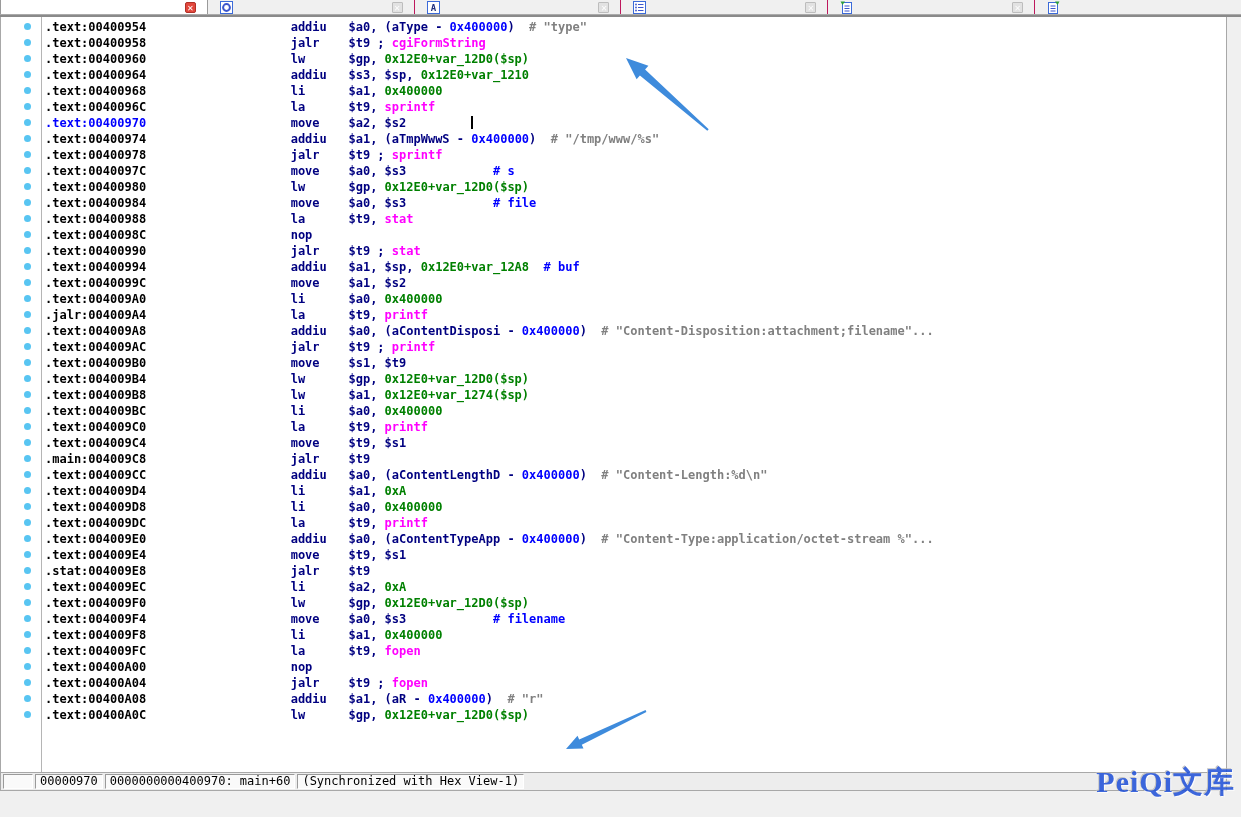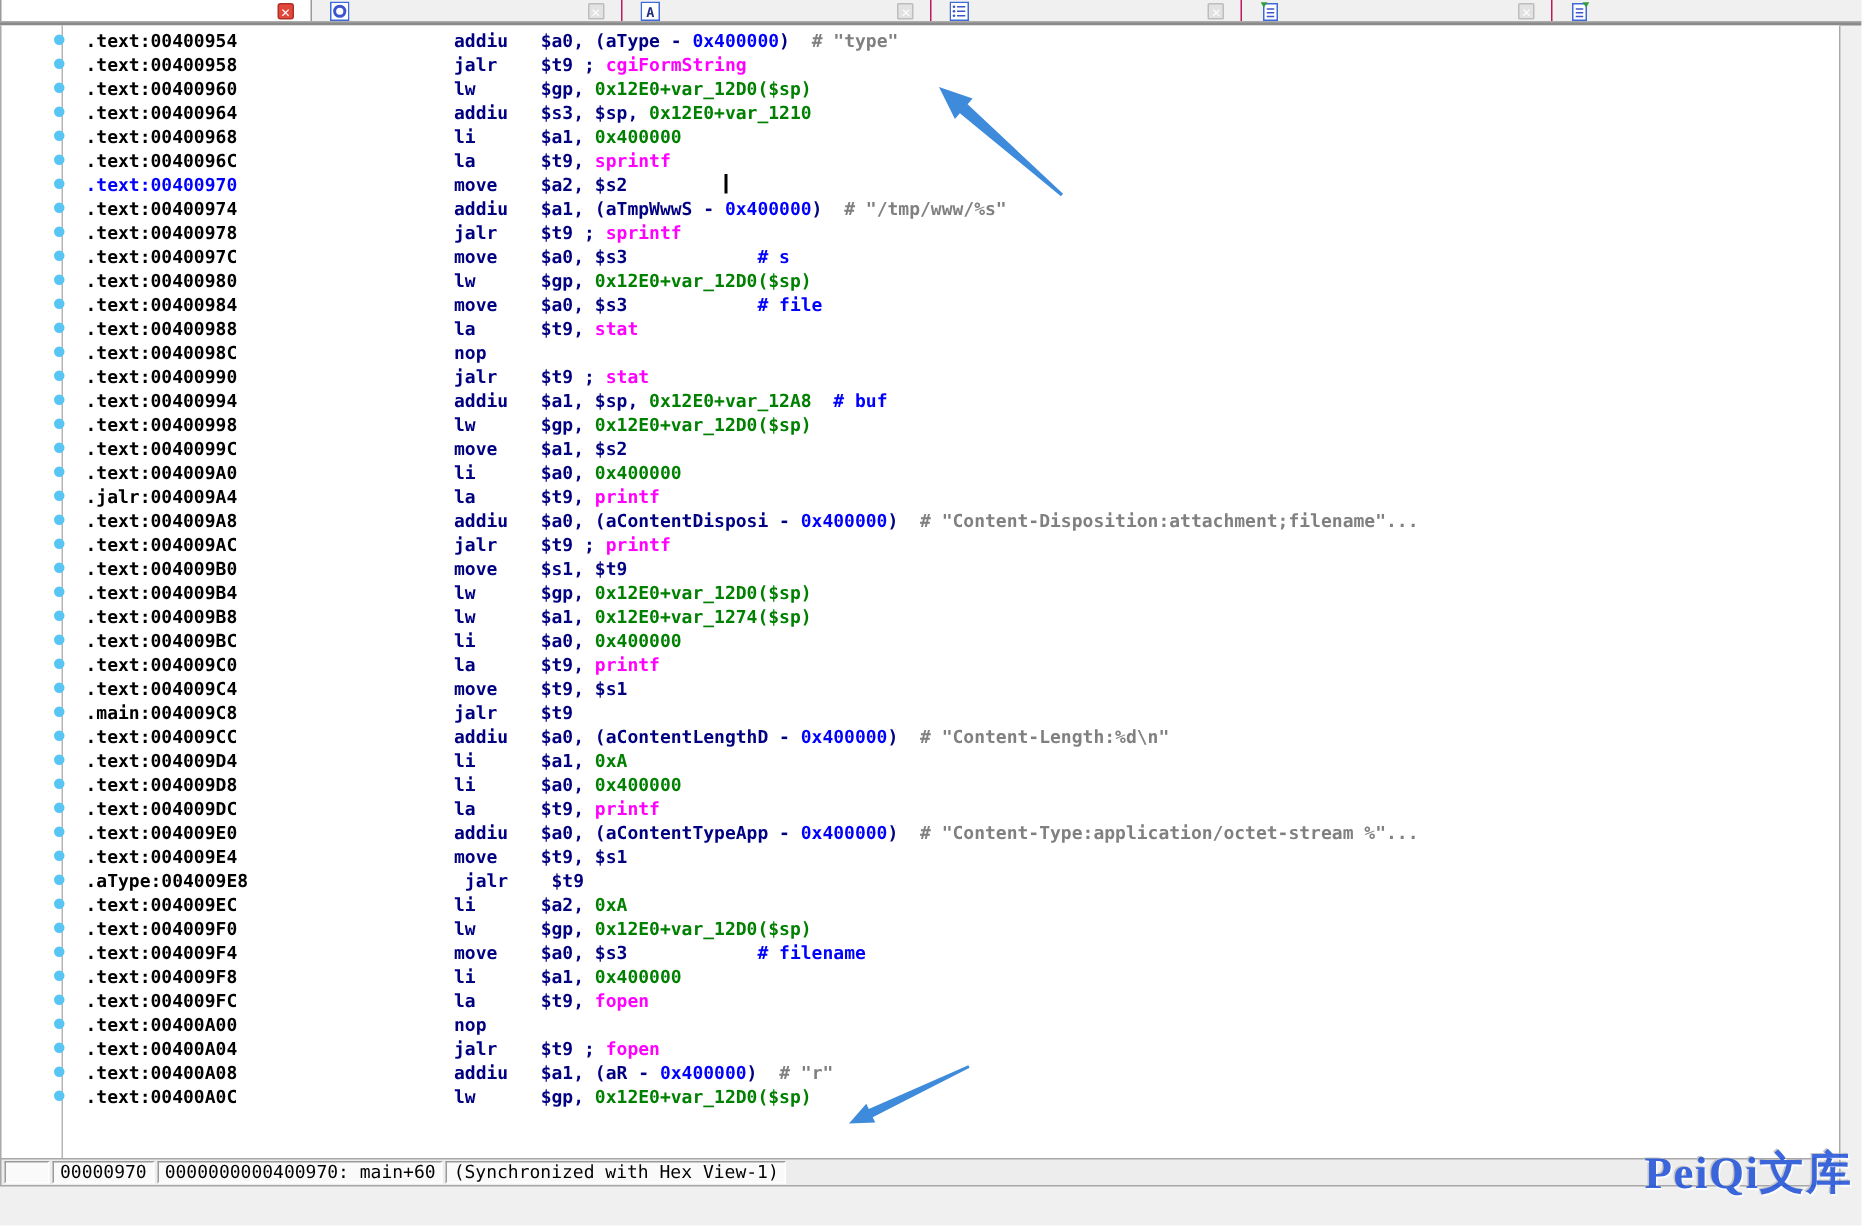--- a/index.html
+++ b/index.html
@@ -38,21 +38,21 @@
     font-family:"DejaVu Sans",sans-serif;
   }
   .close-red{background:var(--close-red);color:#fff;border-radius:2px;border:1px solid #b03028;}
   .close-gray{background:#e2e2e2;color:#fdfdfd;border:1px solid #bdbdbd;border-radius:1px;}
   
   .pane{
     position:absolute;top:17px;left:0;width:1227px;height:764px;
     background:#ffffff;border:1px solid #a8a8a8;border-top:none;box-sizing:border-box;
   }
   .gutter-line{position:absolute;top:0;left:40px;width:1px;height:100%;background:#b5b5b5;}
-  .listing{position:absolute;top:2px;left:12px;right:0;}
+  .listing{position:absolute;top:2px;left:0;right:0;}
   .row{position:relative;height:16px;white-space:pre;}
   .code{
     position:absolute;left:44px;top:0;
     font:bold 12px/16px "DejaVu Sans Mono","Liberation Mono",monospace;
     white-space:pre;
   }
   .dot{
     position:absolute;left:23px;top:4px;width:7px;height:7px;border-radius:50%;
     background:var(--nav-dot);
   }
@@ -180,40 +180,39 @@
       <div class="row cur"><span class="dot"></span><span class="code"><span class="addr">.text:00400970</span>                    <span class="c-m">move    </span><span class="c-m">$a2, $s2</span><span class="c-sp">         </span><span class="caret"></span></span></div>
       <div class="row"><span class="dot"></span><span class="code"><span class="addr">.text:00400974</span>                    <span class="c-m">addiu   </span><span class="c-m">$a1, (aTmpWwwS - </span><span class="c-b">0x400000</span><span class="c-m">)</span><span class="c-g">  # "/tmp/www/%s"</span></span></div>
       <div class="row"><span class="dot"></span><span class="code"><span class="addr">.text:00400978</span>                    <span class="c-m">jalr    </span><span class="c-m">$t9 ; </span><span class="c-f">sprintf</span></span></div>
       <div class="row"><span class="dot"></span><span class="code"><span class="addr">.text:0040097C</span>                    <span class="c-m">move    </span><span class="c-m">$a0, $s3</span><span class="c-sp">            </span><span class="c-b"># s</span></span></div>
       <div class="row"><span class="dot"></span><span class="code"><span class="addr">.text:00400980</span>                    <span class="c-m">lw      </span><span class="c-m">$gp, </span><span class="c-n">0x12E0+var_12D0($sp)</span></span></div>
       <div class="row"><span class="dot"></span><span class="code"><span class="addr">.text:00400984</span>                    <span class="c-m">move    </span><span class="c-m">$a0, $s3</span><span class="c-sp">            </span><span class="c-b"># file</span></span></div>
       <div class="row"><span class="dot"></span><span class="code"><span class="addr">.text:00400988</span>                    <span class="c-m">la      </span><span class="c-m">$t9, </span><span class="c-f">stat</span></span></div>
       <div class="row"><span class="dot"></span><span class="code"><span class="addr">.text:0040098C</span>                    <span class="c-m">nop     </span></span></div>
       <div class="row"><span class="dot"></span><span class="code"><span class="addr">.text:00400990</span>                    <span class="c-m">jalr    </span><span class="c-m">$t9 ; </span><span class="c-f">stat</span></span></div>
       <div class="row"><span class="dot"></span><span class="code"><span class="addr">.text:00400994</span>                    <span class="c-m">addiu   </span><span class="c-m">$a1, $sp, </span><span class="c-n">0x12E0+var_12A8</span><span class="c-b">  # buf</span></span></div>
-      <div class="row"><span class="dot"></span><span class="code"><span class="addr">.text:00400998</span>                    <span class="c-m">lw      </span><span class="c-m">$gp, </span><span class="c-n">0x12E0+var_12D0($sp)</span></span></div>
       <div class="row"><span class="dot"></span><span class="code"><span class="addr">.text:0040099C</span>                    <span class="c-m">move    </span><span class="c-m">$a1, $s2</span></span></div>
       <div class="row"><span class="dot"></span><span class="code"><span class="addr">.text:004009A0</span>                    <span class="c-m">li      </span><span class="c-m">$a0, </span><span class="c-n">0x400000</span></span></div>
       <div class="row"><span class="dot"></span><span class="code"><span class="addr">.jalr:004009A4</span>                    <span class="c-m">la      </span><span class="c-m">$t9, </span><span class="c-f">printf</span></span></div>
       <div class="row"><span class="dot"></span><span class="code"><span class="addr">.text:004009A8</span>                    <span class="c-m">addiu   </span><span class="c-m">$a0, (aContentDisposi - </span><span class="c-b">0x400000</span><span class="c-m">)</span><span class="c-g">  # "Content-Disposition:attachment;filename"...</span></span></div>
       <div class="row"><span class="dot"></span><span class="code"><span class="addr">.text:004009AC</span>                    <span class="c-m">jalr    </span><span class="c-m">$t9 ; </span><span class="c-f">printf</span></span></div>
       <div class="row"><span class="dot"></span><span class="code"><span class="addr">.text:004009B0</span>                    <span class="c-m">move    </span><span class="c-m">$s1, $t9</span></span></div>
       <div class="row"><span class="dot"></span><span class="code"><span class="addr">.text:004009B4</span>                    <span class="c-m">lw      </span><span class="c-m">$gp, </span><span class="c-n">0x12E0+var_12D0($sp)</span></span></div>
       <div class="row"><span class="dot"></span><span class="code"><span class="addr">.text:004009B8</span>                    <span class="c-m">lw      </span><span class="c-m">$a1, </span><span class="c-n">0x12E0+var_1274($sp)</span></span></div>
       <div class="row"><span class="dot"></span><span class="code"><span class="addr">.text:004009BC</span>                    <span class="c-m">li      </span><span class="c-m">$a0, </span><span class="c-n">0x400000</span></span></div>
       <div class="row"><span class="dot"></span><span class="code"><span class="addr">.text:004009C0</span>                    <span class="c-m">la      </span><span class="c-m">$t9, </span><span class="c-f">printf</span></span></div>
       <div class="row"><span class="dot"></span><span class="code"><span class="addr">.text:004009C4</span>                    <span class="c-m">move    </span><span class="c-m">$t9, $s1</span></span></div>
       <div class="row"><span class="dot"></span><span class="code"><span class="addr">.main:004009C8</span>                    <span class="c-m">jalr    </span><span class="c-m">$t9</span></span></div>
       <div class="row"><span class="dot"></span><span class="code"><span class="addr">.text:004009CC</span>                    <span class="c-m">addiu   </span><span class="c-m">$a0, (aContentLengthD - </span><span class="c-b">0x400000</span><span class="c-m">)</span><span class="c-g">  # "Content-Length:%d\n"</span></span></div>
       <div class="row"><span class="dot"></span><span class="code"><span class="addr">.text:004009D4</span>                    <span class="c-m">li      </span><span class="c-m">$a1, </span><span class="c-n">0xA</span></span></div>
       <div class="row"><span class="dot"></span><span class="code"><span class="addr">.text:004009D8</span>                    <span class="c-m">li      </span><span class="c-m">$a0, </span><span class="c-n">0x400000</span></span></div>
       <div class="row"><span class="dot"></span><span class="code"><span class="addr">.text:004009DC</span>                    <span class="c-m">la      </span><span class="c-m">$t9, </span><span class="c-f">printf</span></span></div>
       <div class="row"><span class="dot"></span><span class="code"><span class="addr">.text:004009E0</span>                    <span class="c-m">addiu   </span><span class="c-m">$a0, (aContentTypeApp - </span><span class="c-b">0x400000</span><span class="c-m">)</span><span class="c-g">  # "Content-Type:application/octet-stream %"...</span></span></div>
       <div class="row"><span class="dot"></span><span class="code"><span class="addr">.text:004009E4</span>                    <span class="c-m">move    </span><span class="c-m">$t9, $s1</span></span></div>
-      <div class="row"><span class="dot"></span><span class="code"><span class="addr">.aType:004009E8</span>                    <span class="c-m">jalr    </span><span class="c-m">$t9</span></span></div>
+      <div class="row"><span class="dot"></span><span class="code"><span class="addr">.stat:004009E8</span>                    <span class="c-m">jalr    </span><span class="c-m">$t9</span></span></div>
       <div class="row"><span class="dot"></span><span class="code"><span class="addr">.text:004009EC</span>                    <span class="c-m">li      </span><span class="c-m">$a2, </span><span class="c-n">0xA</span></span></div>
       <div class="row"><span class="dot"></span><span class="code"><span class="addr">.text:004009F0</span>                    <span class="c-m">lw      </span><span class="c-m">$gp, </span><span class="c-n">0x12E0+var_12D0($sp)</span></span></div>
       <div class="row"><span class="dot"></span><span class="code"><span class="addr">.text:004009F4</span>                    <span class="c-m">move    </span><span class="c-m">$a0, $s3</span><span class="c-sp">            </span><span class="c-b"># filename</span></span></div>
       <div class="row"><span class="dot"></span><span class="code"><span class="addr">.text:004009F8</span>                    <span class="c-m">li      </span><span class="c-m">$a1, </span><span class="c-n">0x400000</span></span></div>
       <div class="row"><span class="dot"></span><span class="code"><span class="addr">.text:004009FC</span>                    <span class="c-m">la      </span><span class="c-m">$t9, </span><span class="c-f">fopen</span></span></div>
       <div class="row"><span class="dot"></span><span class="code"><span class="addr">.text:00400A00</span>                    <span class="c-m">nop     </span></span></div>
       <div class="row"><span class="dot"></span><span class="code"><span class="addr">.text:00400A04</span>                    <span class="c-m">jalr    </span><span class="c-m">$t9 ; </span><span class="c-f">fopen</span></span></div>
       <div class="row"><span class="dot"></span><span class="code"><span class="addr">.text:00400A08</span>                    <span class="c-m">addiu   </span><span class="c-m">$a1, (aR - </span><span class="c-b">0x400000</span><span class="c-m">)</span><span class="c-g">  # "r"</span></span></div>
       <div class="row"><span class="dot"></span><span class="code"><span class="addr">.text:00400A0C</span>                    <span class="c-m">lw      </span><span class="c-m">$gp, </span><span class="c-n">0x12E0+var_12D0($sp)</span></span></div>
     </div>

